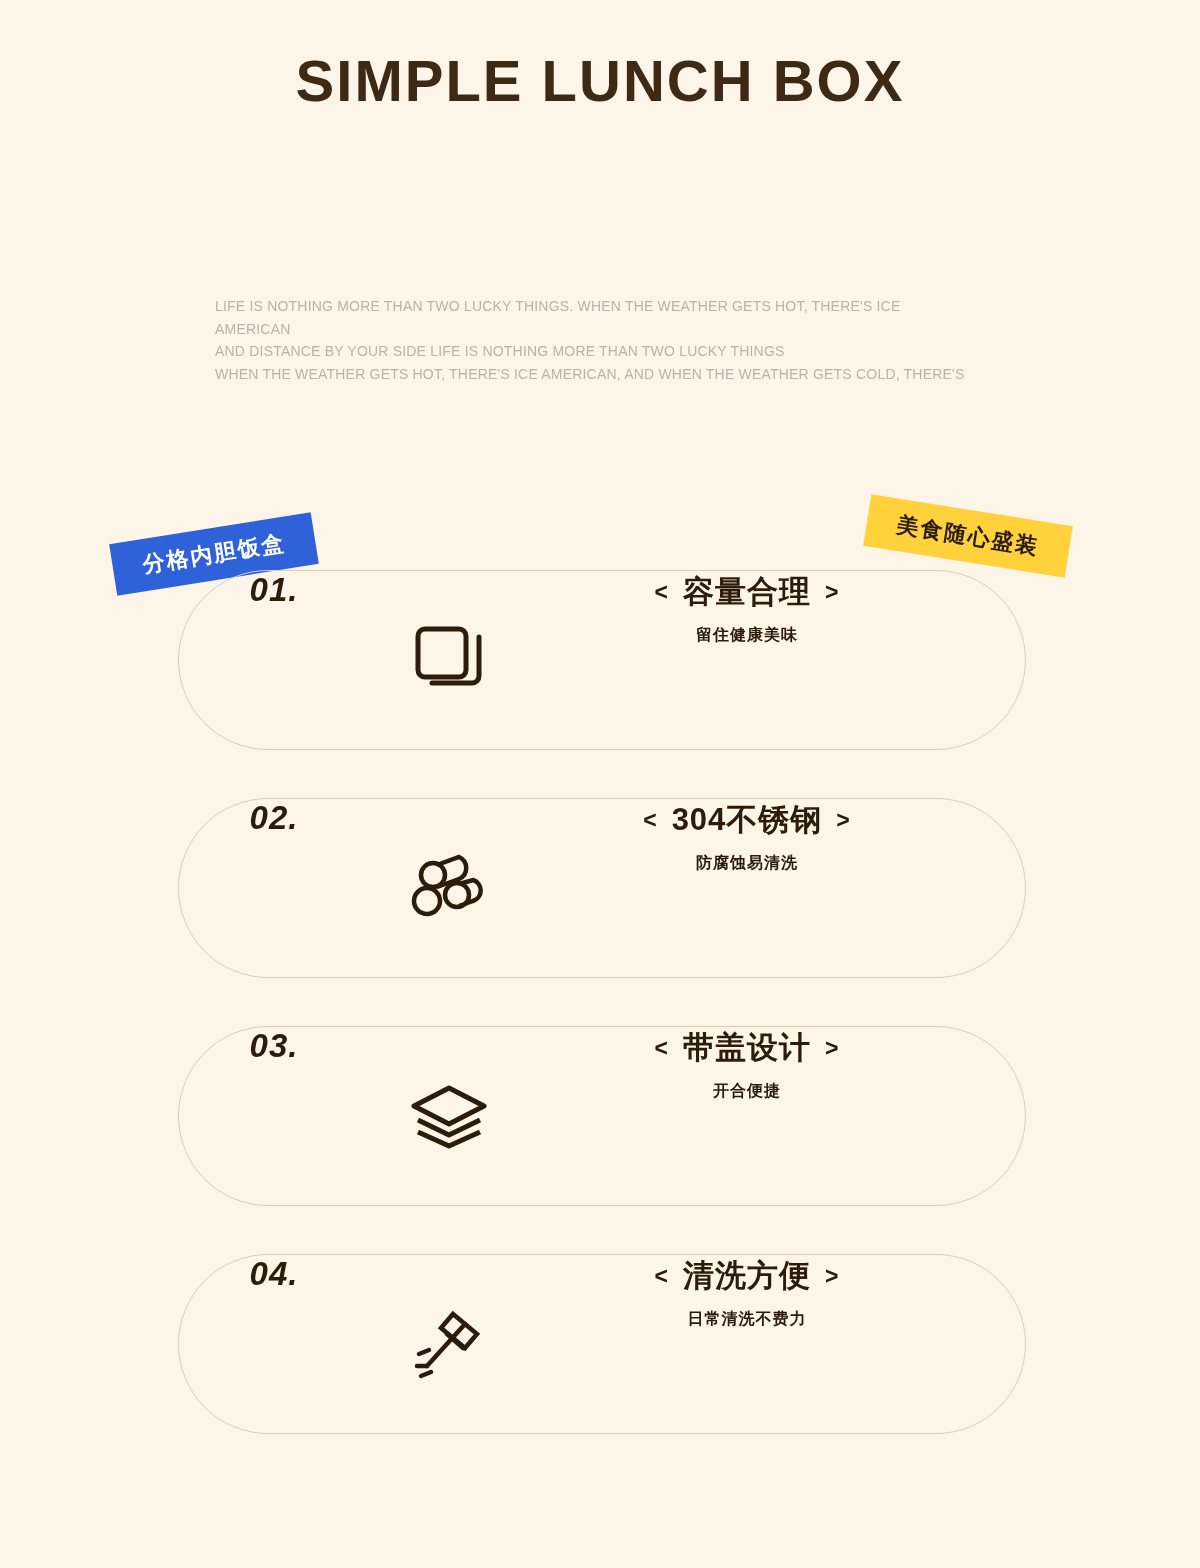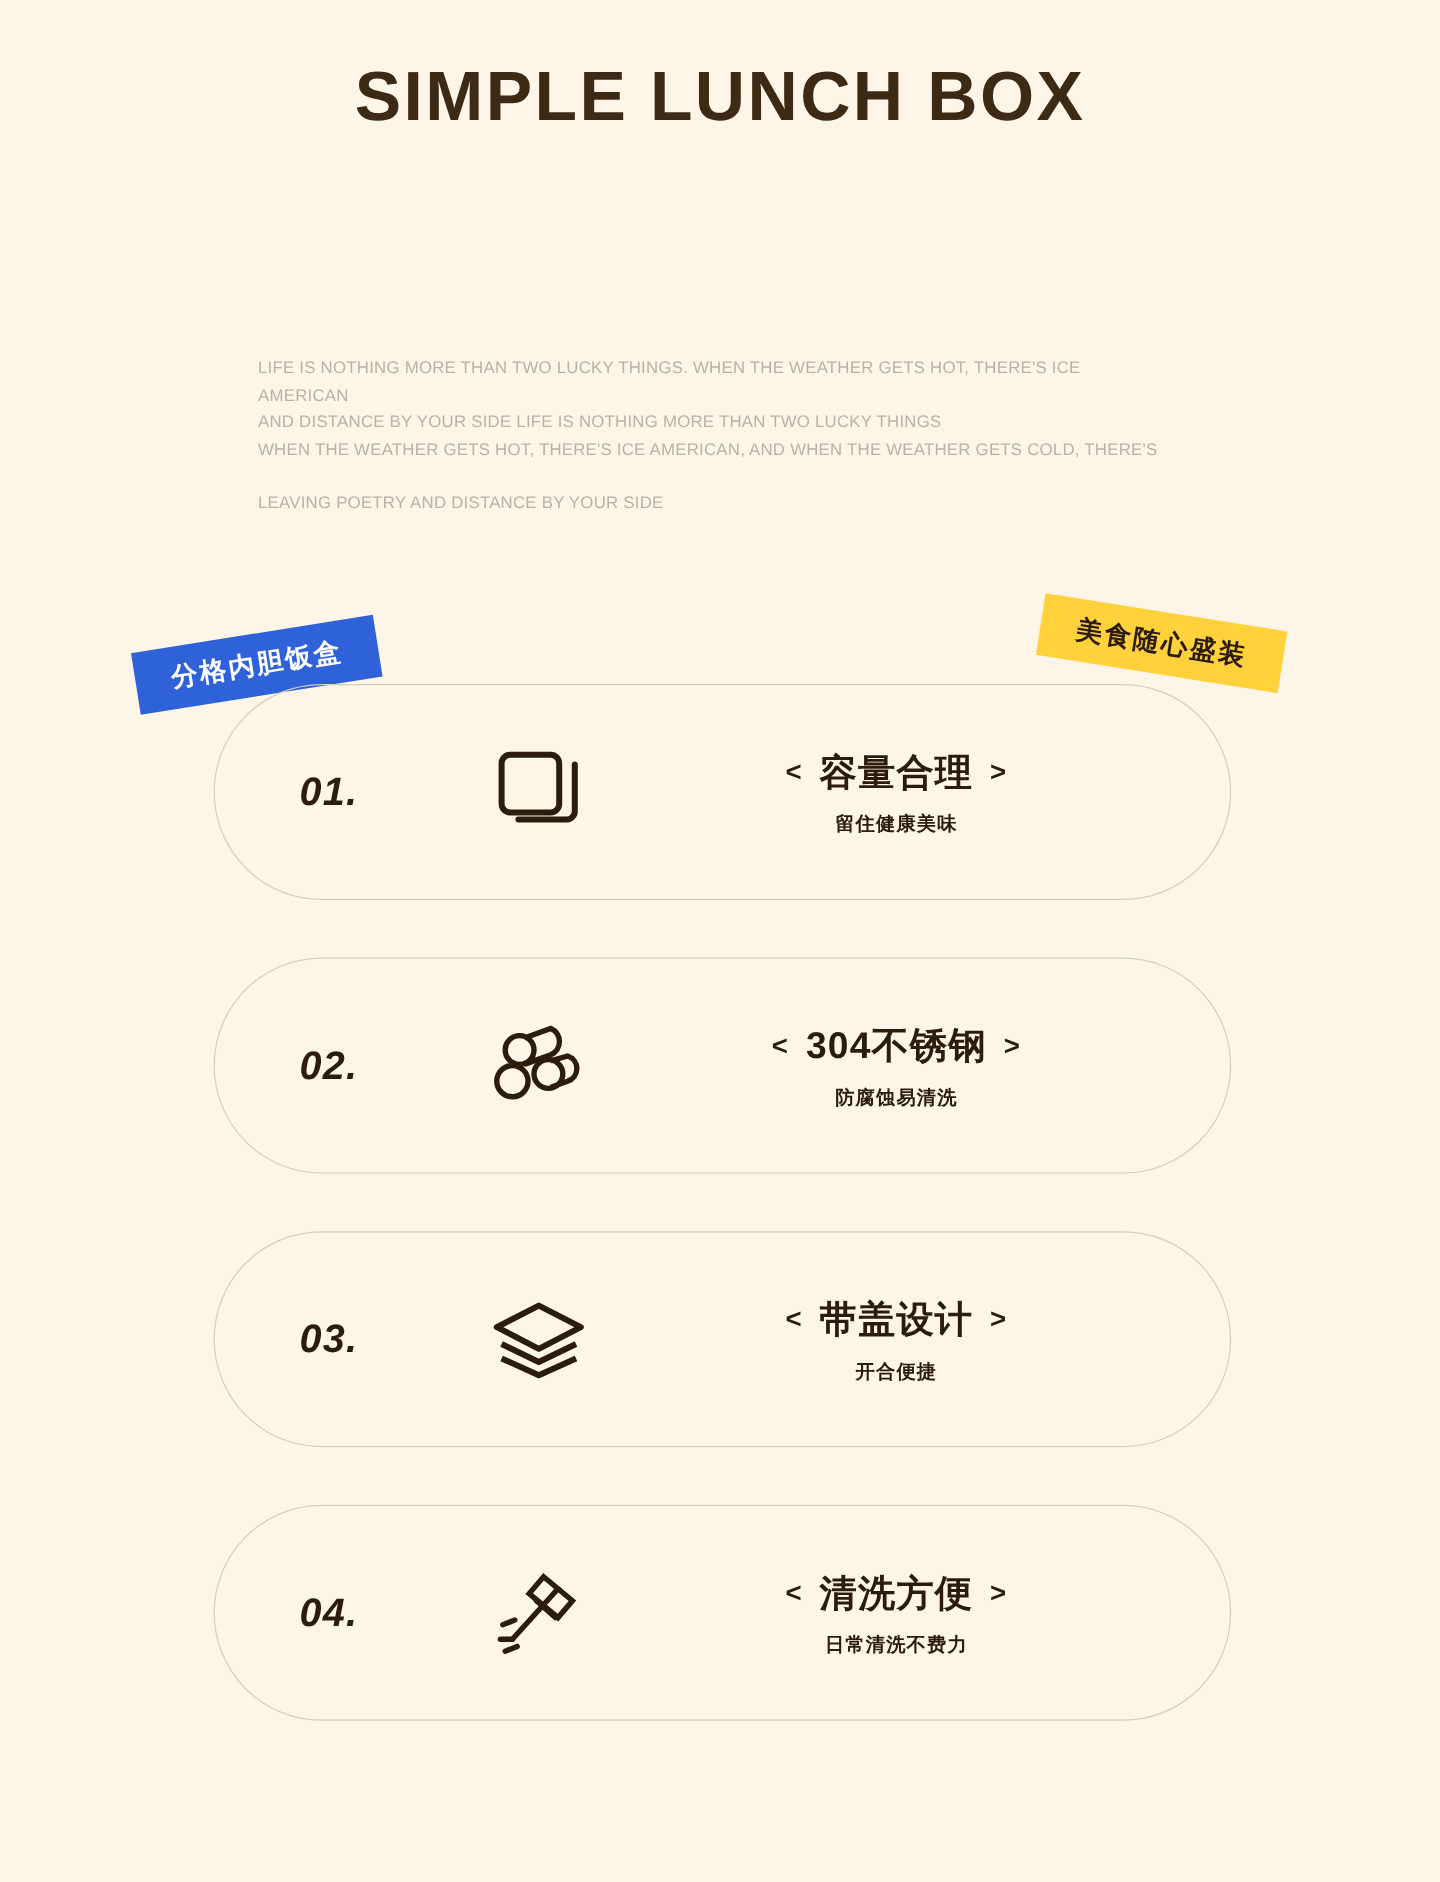--- a/index.html
+++ b/index.html
@@ -95,21 +95,20 @@
     top: 570px;
     width: 848px;
   }
   .card {
     position: relative;
     height: 180px;
     border: 1.5px solid #d8cdb8;
     border-radius: 90px;
     box-sizing: border-box;
     display: flex;
-    align-items: center;
     margin-bottom: 48px;
     background: transparent;
   }
   .card-num {
     width: 190px;
     text-align: center;
     font-size: 33px;
     font-weight: bold;
     font-style: italic;
     color: #2b1c0c;
@@ -156,21 +155,20 @@
 
 <div class="page">
 
   <h1 class="title">SIMPLE LUNCH BOX</h1>
 
   <div class="para-block">
     <p>LIFE IS NOTHING MORE THAN TWO LUCKY THINGS. WHEN THE WEATHER GETS HOT, THERE'S ICE AMERICAN</p>
     <p>AND DISTANCE BY YOUR SIDE LIFE IS NOTHING MORE THAN TWO LUCKY THINGS</p>
     <p>WHEN THE WEATHER GETS HOT, THERE'S ICE AMERICAN, AND WHEN THE WEATHER GETS COLD, THERE'S</p>
     <div class="gap"></div>
-    <p> LEAVING POETRY AND DISTANCE BY YOUR SIDE</p>
   </div>
 
   <div class="tag tag-left">分格内胆饭盒</div>
   <div class="tag tag-right">美食随心盛装</div>
 
   <div class="cards">
 
     <div class="card">
       <div class="card-num">01.</div>
       <div class="card-icon">

